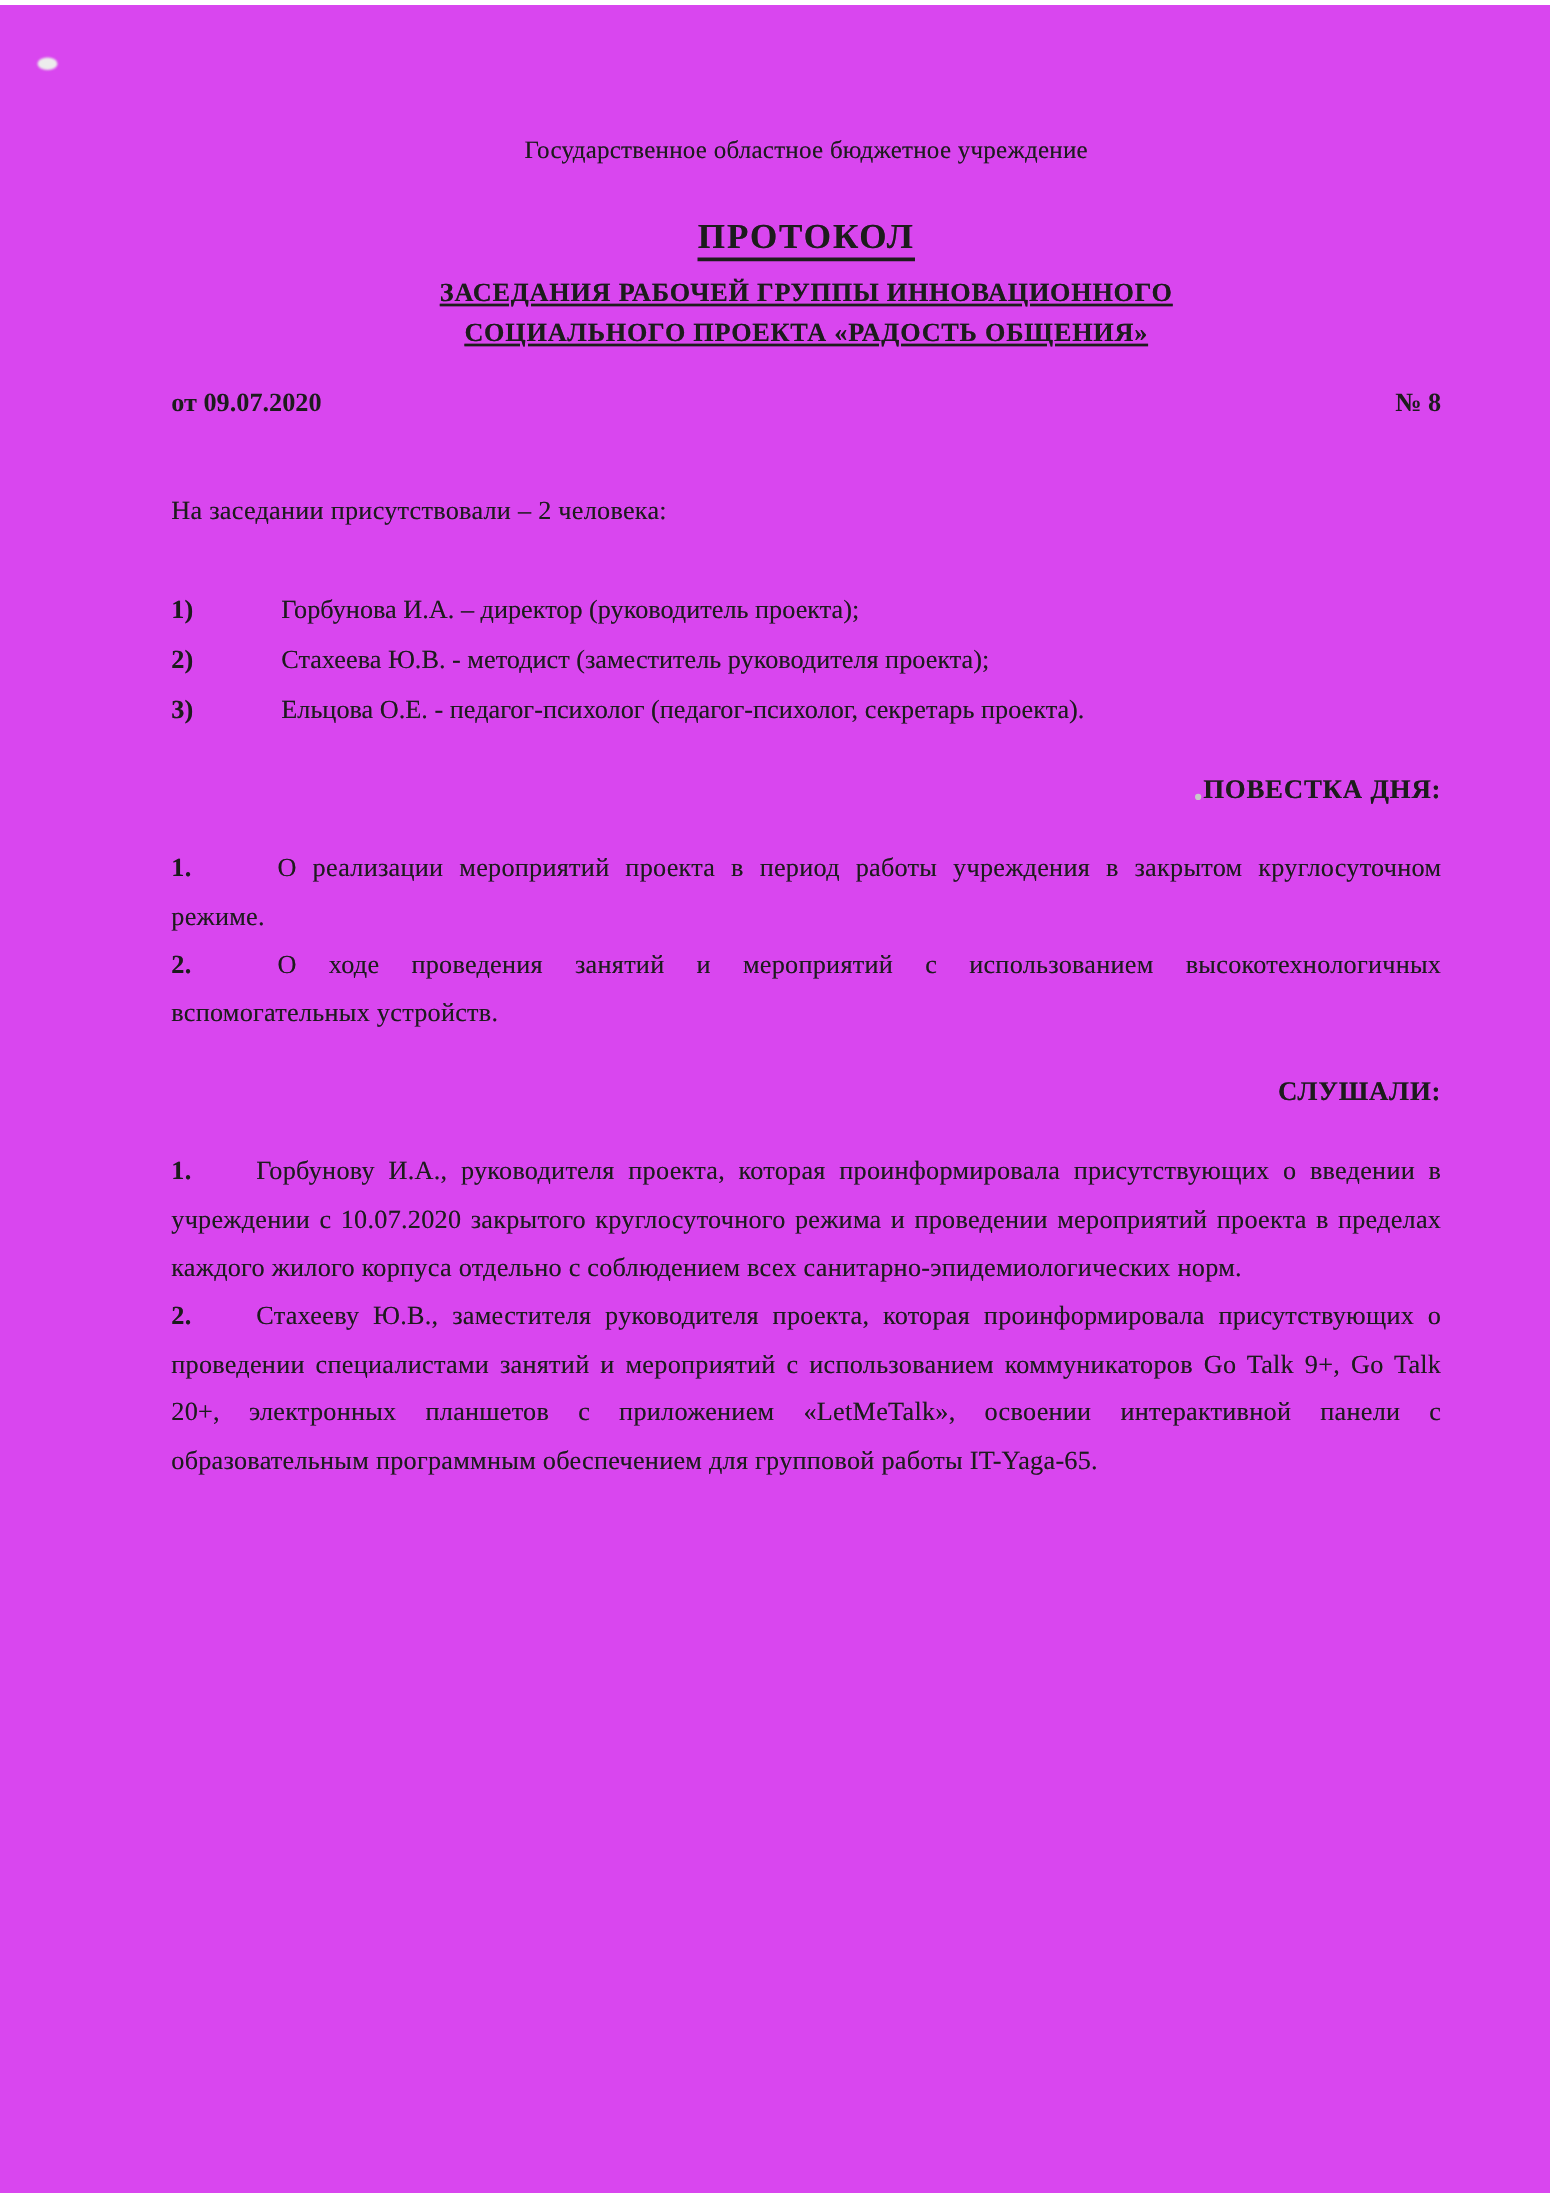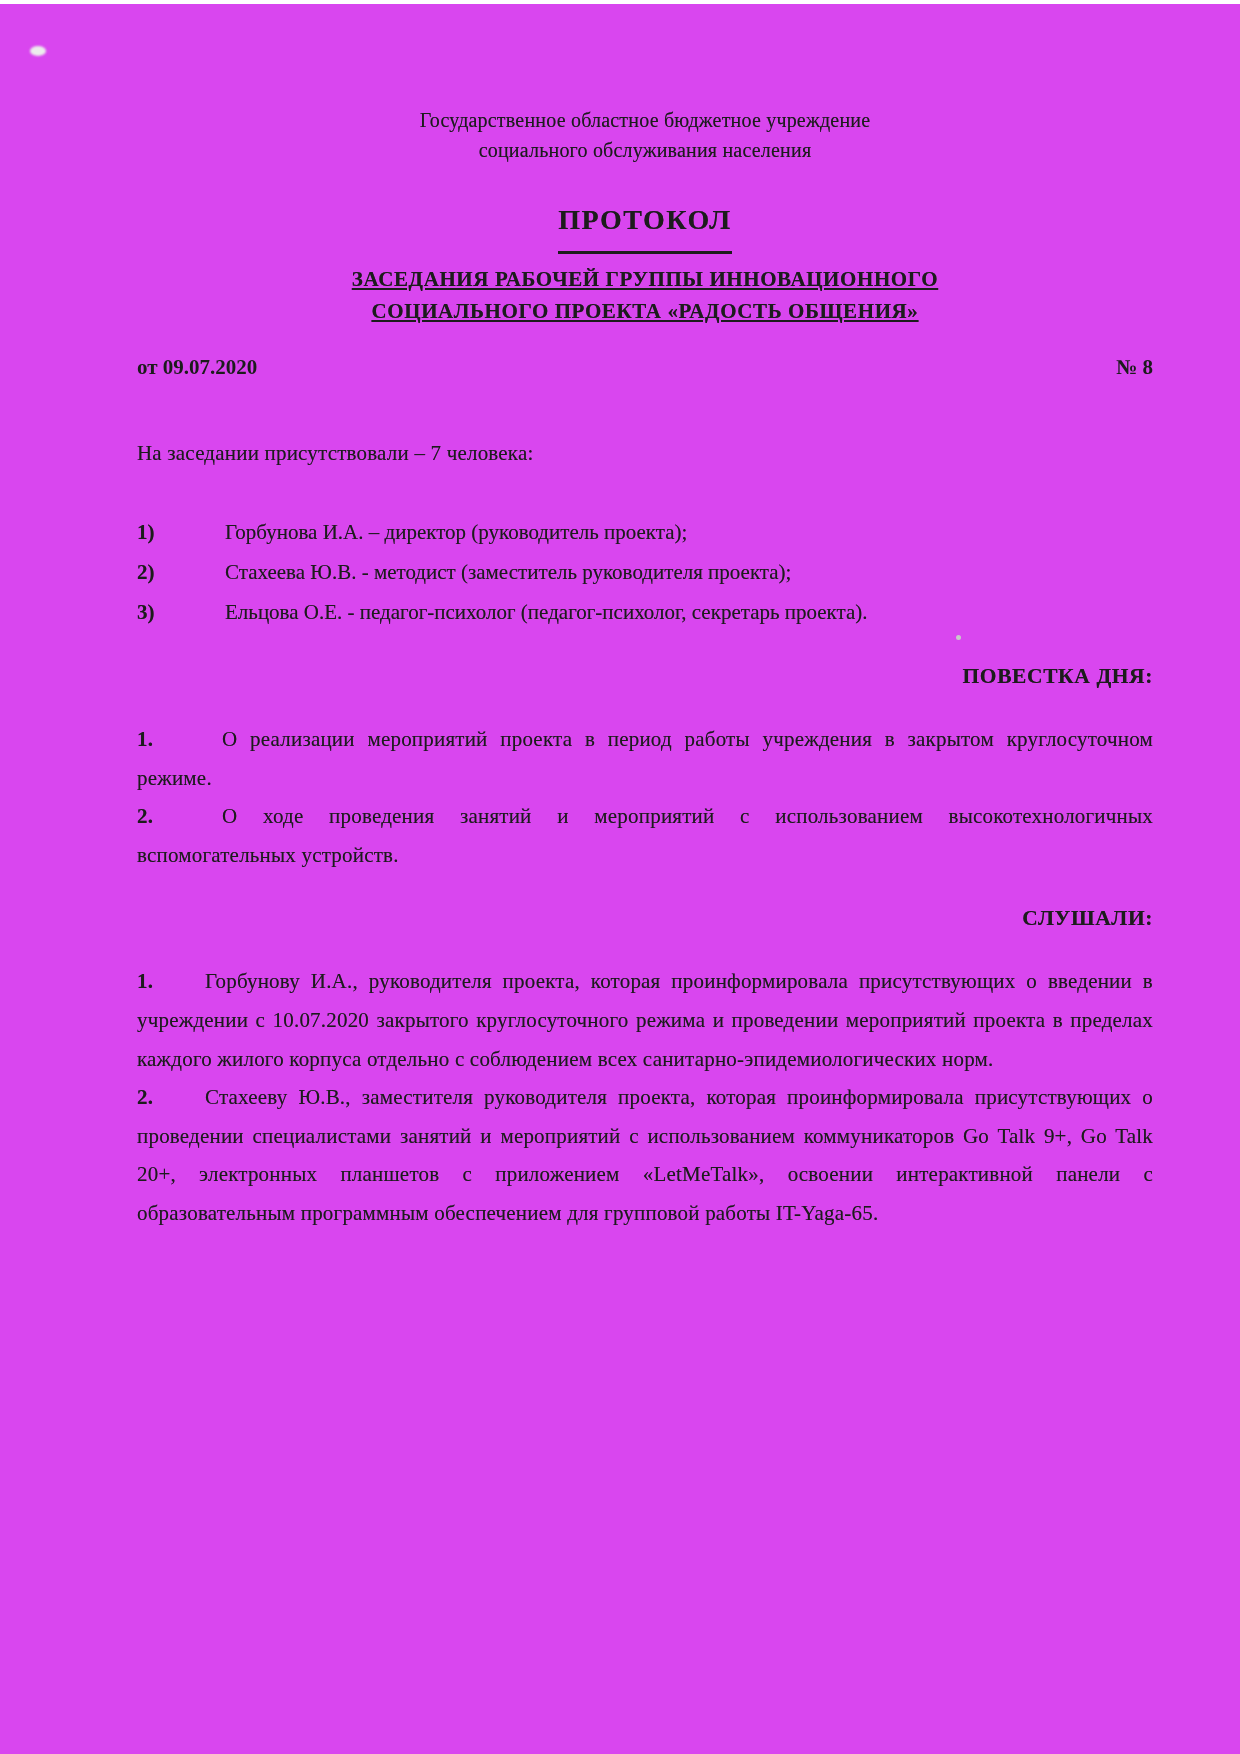--- a/index.html
+++ b/index.html
@@ -49,21 +49,21 @@
   .doc-title {
     margin-top: 40px;
     text-align: center;
   }
   .title-main {
     display: inline-block;
     font-size: 28px;
     font-weight: bold;
     letter-spacing: 1.5px;
     border-bottom: 3px solid #1c1c1c;
-    padding-bottom: 16px;
+    padding-bottom: 1px;
     line-height: 30px;
     text-shadow: 0 0 0.5px rgba(20,20,20,0.6);
   }
   .subtitle {
     font-size: 21px;
     font-weight: bold;
     line-height: 32px;
     letter-spacing: 0.6px;
     text-shadow: 0 0 0.5px rgba(20,20,20,0.6);
     text-decoration: underline;
@@ -133,37 +133,36 @@
 </head>
 <body>
 
 <div class="page">
 
   <div class="smudge"></div>
   <div class="speck"></div>
 
   <header class="org-header">
     <div>Государственное областное бюджетное учреждение</div>
-    <div>социального обслуживания населения</div>
   </header>
 
   <div class="doc-title">
     <span class="title-main">ПРОТОКОЛ</span>
     <div class="subtitle-wrap">
       <div class="subtitle">ЗАСЕДАНИЯ РАБОЧЕЙ ГРУППЫ ИННОВАЦИОННОГО</div>
       <div class="subtitle">СОЦИАЛЬНОГО ПРОЕКТА «РАДОСТЬ ОБЩЕНИЯ»</div>
     </div>
   </div>
 
   <div class="meta-row">
     <span class="meta-date">от 09.07.2020</span>
     <span class="meta-number">№ 8</span>
   </div>
 
-  <p class="intro">На заседании присутствовали – 7 человека:</p>
+  <p class="intro">На заседании присутствовали – 2 человека:</p>
 
   <div class="attendee-list">
     <div class="attendee-row">
       <span class="attendee-num">1)</span><span>Горбунова И.А. – директор (руководитель проекта);</span>
     </div>
     <div class="attendee-row">
       <span class="attendee-num">2)</span><span>Стахеева Ю.В. - методист (заместитель руководителя проекта);</span>
     </div>
     <div class="attendee-row">
       <span class="attendee-num">3)</span><span>Ельцова О.Е. - педагог-психолог (педагог-психолог, секретарь проекта).</span>

